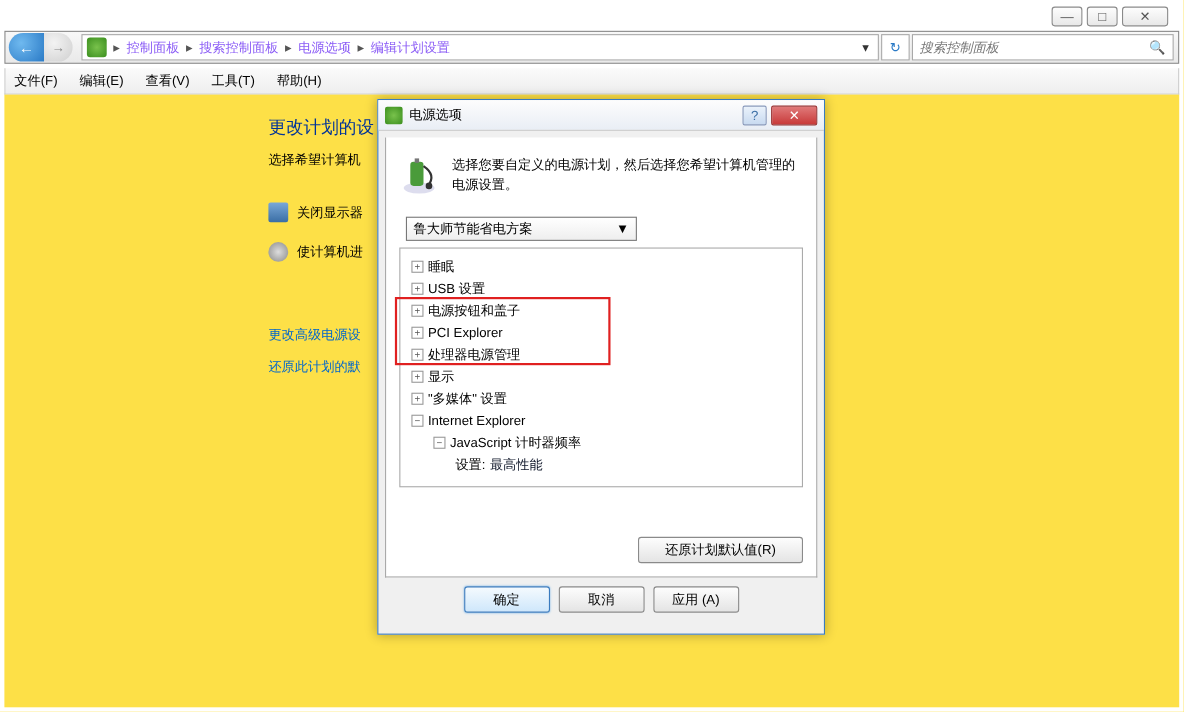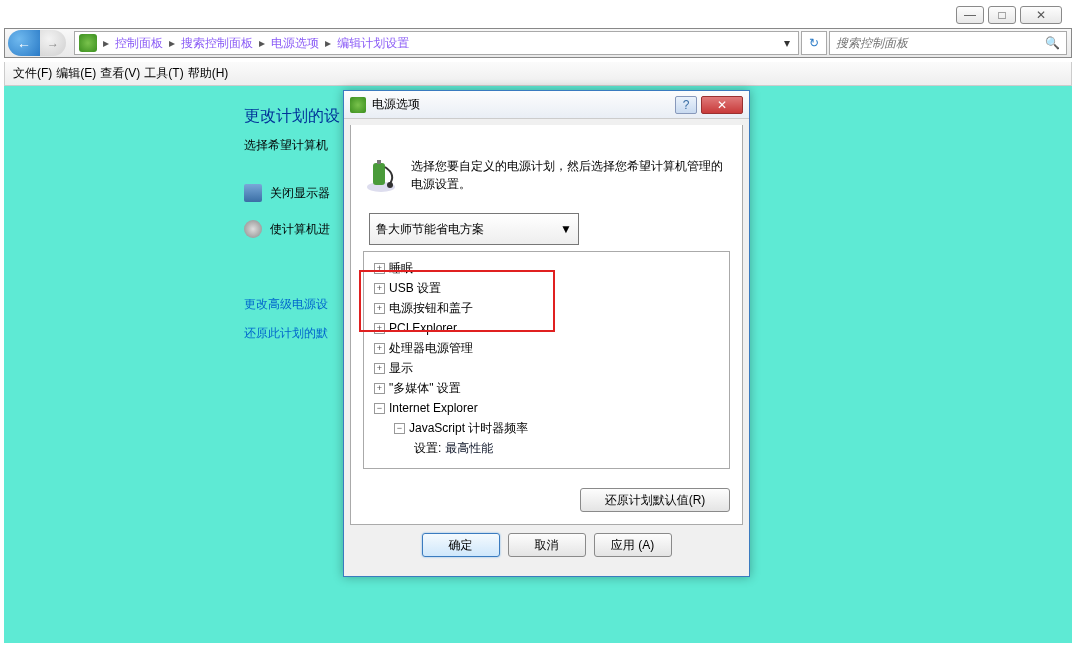--- a/index.html
+++ b/index.html
@@ -19,25 +19,25 @@
 .bc-icon{width:18px;height:18px;background:radial-gradient(circle,#79c24c,#3a8e1e);border-radius:3px;margin-right:4px}
 .bc-seg{padding:0 4px;color:#8b5cf6}
 .bc-arr{color:#555;padding:0 2px}
 .bc-dd{margin-left:auto;color:#333;padding:0 4px}
 .refresh{width:26px;height:24px;border:1px solid #a9a9a9;background:#fff;display:flex;align-items:center;justify-content:center;color:#2a7ac6;margin-right:2px}
 .search{width:238px;height:24px;border:1px solid #a9a9a9;background:#fff;display:flex;align-items:center;padding:0 6px;margin-right:4px}
 .search input{border:none;outline:none;flex:1;color:#888;font-style:italic}
 .search .mag{color:#5a8ec9}
 
 
-.menubar{position:absolute;top:62px;left:4px;right:4px;height:24px;border:1px solid #ccc;border-top:none;background:linear-gradient(#fbfbfb,#eee);display:flex;align-items:center;padding:0 8px;gap:4px}
+.menubar{position:absolute;top:62px;left:4px;right:4px;height:24px;border:1px solid #ccc;border-top:none;background:linear-gradient(#fbfbfb,#eee);display:flex;align-items:center;padding:0 8px;gap:20px}
 .menubar span{color:#000}
 
 
-.content{position:absolute;top:86px;left:4px;right:4px;bottom:4px;background:#5eead4}
+.content{position:absolute;top:86px;left:4px;right:4px;bottom:4px;background:#fde047}
 .content-inner{position:absolute;left:240px;top:20px;width:600px}
 .page-title{color:#003399;font-size:16px;margin-bottom:10px}
 .page-sub{color:#000;margin-bottom:30px}
 .opt-row{display:flex;align-items:center;gap:8px;margin-bottom:18px}
 .opt-icon{width:18px;height:18px}
 .opt-icon.mon{background:linear-gradient(#7aa8d8,#3a6ea5);border-radius:2px}
 .opt-icon.sleep{background:radial-gradient(circle,#ddd,#888);border-radius:50%}
 .link-line{color:#0066cc;margin-bottom:12px;cursor:pointer}
 .btn-row{position:absolute;left:540px;top:270px}
 .main-btn{width:78px;height:24px;border:1px solid #8a8a8a;background:linear-gradient(#fdfdfd,#e4e4e4);border-radius:3px}
@@ -45,25 +45,25 @@
 
 .dialog{position:absolute;left:343px;top:90px;width:407px;height:487px;background:#f0f0f0;border:1px solid #3a7bbf;box-shadow:0 0 10px rgba(0,0,0,0.3)}
 .dlg-title{height:28px;background:linear-gradient(#fdfdfd,#e9eef5);display:flex;align-items:center;padding:0 6px;border-bottom:1px solid #ccc}
 .dlg-icon{width:16px;height:16px;background:radial-gradient(circle,#79c24c,#3a8e1e);border-radius:2px;margin-right:6px}
 .dlg-title-text{flex:1;color:#000}
 .dlg-help{width:22px;height:18px;border:1px solid #8899bb;background:linear-gradient(#eaf2fb,#c8daf0);border-radius:2px;display:flex;align-items:center;justify-content:center;color:#3a6ea5;margin-right:4px}
 .dlg-close{width:42px;height:18px;background:linear-gradient(#e07a7a,#c83a3a);border:1px solid #9a3030;border-radius:2px;display:flex;align-items:center;justify-content:center;color:#fff}
 .dlg-body{padding:6px}
 .tab-hdr{display:flex;border-bottom:1px solid #aaa;position:relative}
 .tab{padding:4px 12px;border:1px solid #aaa;border-bottom:none;background:#f8f8f8;border-radius:3px 3px 0 0;position:relative;top:1px;background:#fff}
-.tab-pane{border:1px solid #aaa;border-top:none;background:#fff;padding:32px 12px 12px;height:400px;position:relative}
+.tab-pane{border:1px solid #aaa;border-top:none;background:#fff;padding:16px 12px 12px;height:400px;position:relative}
 .desc-row{display:flex;gap:12px;margin-bottom:20px}
 .batt-icon{width:36px;height:36px;flex-shrink:0}
 .desc-text{color:#000;line-height:1.5}
-.plan-select{width:210px;height:32px;border:1px solid #777;background:linear-gradient(#fff,#eee);display:flex;align-items:center;padding:0 6px;margin-bottom:6px;margin-left:6px}
+.plan-select{width:210px;height:22px;border:1px solid #777;background:linear-gradient(#fff,#eee);display:flex;align-items:center;padding:0 6px;margin-bottom:6px;margin-left:6px}
 .plan-select span:first-child{flex:1}
 .tree{border:1px solid #aaa;background:#fff;height:218px;padding:6px 4px;overflow:auto}
 .tn{display:flex;align-items:center;height:20px;gap:4px}
 .tn .exp{width:11px;height:11px;border:1px solid #999;display:flex;align-items:center;justify-content:center;font-size:9px;color:#555;background:#fff;line-height:1}
 .tn.d0{padding-left:6px}
 .tn.d1{padding-left:26px}
 .tn.d2{padding-left:46px}
 .setting-label{color:#000}
 .setting-val{color:#0f172a;cursor:pointer}
 .highlight{position:absolute;border:2px solid #e02020;pointer-events:none}

